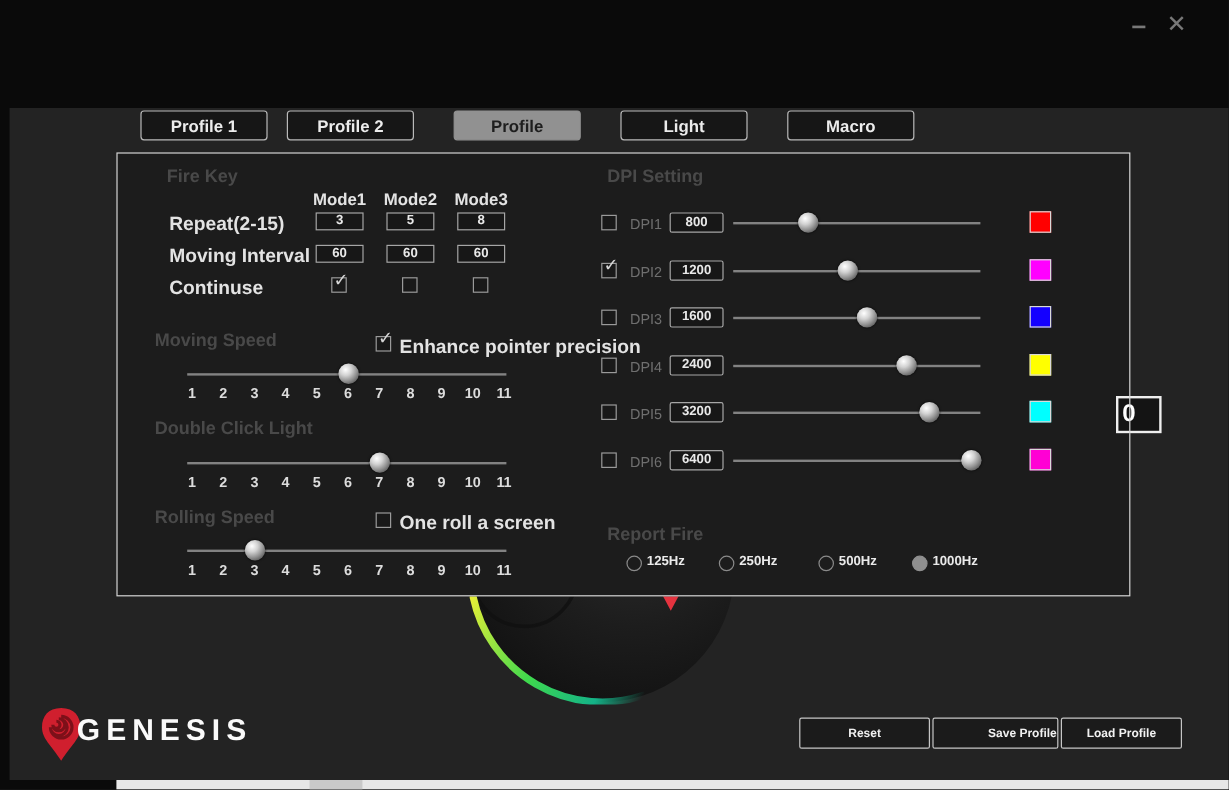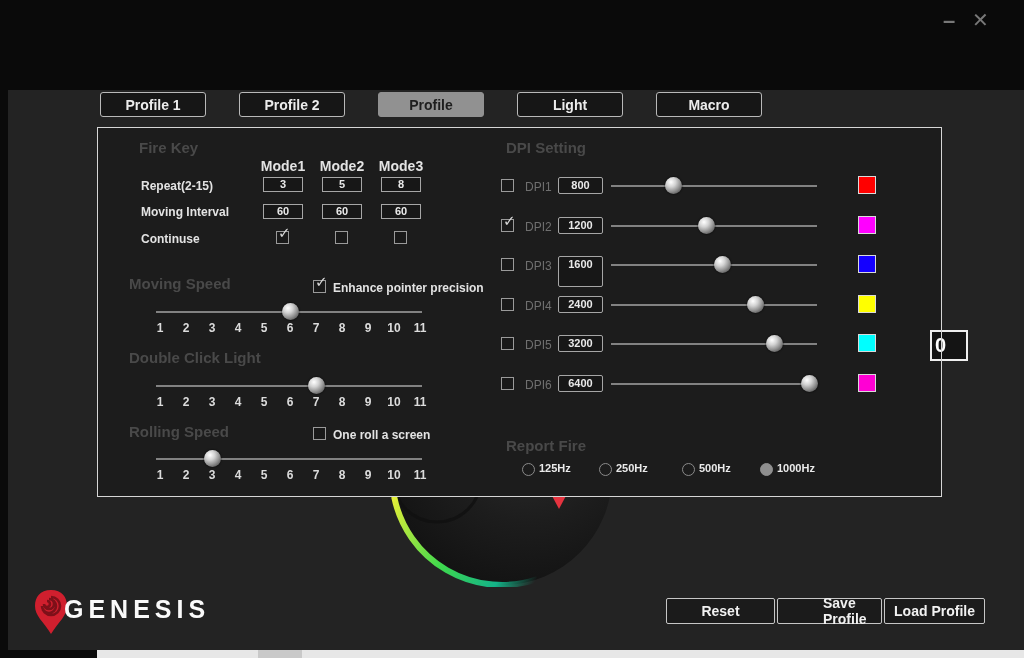--- a/index.html
+++ b/index.html
@@ -15,39 +15,39 @@
   .win-ctl{color:#787878;font-weight:700;cursor:default;}
   
   .tab{position:absolute;top:92px;height:25px;width:106px;box-sizing:border-box;
        background:#161616;border:1px solid #b9b9b9;border-radius:3px;color:#ececec;
        font-size:14px;font-weight:600;display:flex;align-items:center;justify-content:center;}
   .tab.sel{background:#919191;border-color:#919191;color:#1e1e1e;}
   
   .panel{left:97px;top:127px;width:845px;height:370px;background:#1c1c1c;
          border:1px solid #d6d6d6;box-sizing:border-box;z-index:2;}
   .sec-title{position:absolute;color:#494949;font-size:15px;font-weight:700;}
-  .lbl{position:absolute;color:#e3e3e3;font-size:12px;font-weight:700;}
+  .lbl{position:absolute;color:#e3e3e3;font-size:16px;font-weight:700;}
   .chk{position:absolute;width:13px;height:13px;box-sizing:border-box;
        border:1px solid #9a9a9a;background:#191919;}
   .chk .mark{position:absolute;left:1px;top:-8px;color:#d6d6d6;font-size:15px;font-weight:700;}
   .vbox{position:absolute;box-sizing:border-box;border:1px solid #a6a6a6;background:#171717;
         color:#e9e9e9;font-size:11px;font-weight:700;text-align:center;}
   .track{position:absolute;height:2px;background:#828282;}
   .knob{position:absolute;width:17px;height:17px;border-radius:50%;
         background:radial-gradient(circle at 35% 30%,#ffffff,#d2d2d2 30%,#939393 58%,#515151 85%,#707070 100%);
         box-shadow:0 0 2px #000;}
   .scale-num{position:absolute;width:22px;text-align:center;color:#dcdcdc;font-size:12px;font-weight:700;}
   .dpi-lbl{position:absolute;color:#6f6f6f;font-size:12px;font-weight:400;}
   .swatch{position:absolute;width:18px;height:18px;box-sizing:border-box;border:1px solid #d9d9d9;}
   .radio{position:absolute;width:13px;height:13px;border-radius:50%;box-sizing:border-box;border:1px solid #8a8a8a;background:transparent;}
   .radio.sel{background:#8f8f8f;border-color:#8f8f8f;}
   .rr-lbl{position:absolute;color:#eaeaea;font-size:11px;font-weight:700;}
   
   .btn{position:absolute;top:598px;height:26px;box-sizing:border-box;background:#1b1b1b;
-       border:1px solid #c6c6c6;border-radius:2px;color:#f1f1f1;font-size:14px;font-weight:600;
+       border:1px solid #c6c6c6;border-radius:2px;color:#f1f1f1;font-size:10px;font-weight:600;
        display:flex;align-items:center;justify-content:center;}
   .brand{left:64px;top:595px;color:#fafafa;font-size:25px;font-weight:800;letter-spacing:5px;}
   
   .dpi-indicator{left:930px;top:330px;width:38px;height:31px;box-sizing:border-box;
                  border:2px solid #efefef;background:#141414;overflow:hidden;z-index:3;
                  color:#ffffff;font-size:20px;font-weight:700;line-height:27px;}
   .dpi-indicator span{display:inline-block;margin-left:-11px;letter-spacing:3px;}
   .panel-edge-line{left:941px;top:330px;width:1px;height:31px;background:#d6d6d6;z-index:4;}
   .bottom-strip{left:97px;top:650px;width:927px;height:8px;background:#e7e7e7;z-index:1;}
   .strip-notch{left:258px;top:650px;width:44px;height:8px;background:#c9c9c9;z-index:2;}
@@ -74,21 +74,21 @@
       <stop offset="100%" stop-color="#14b388" stop-opacity="0"></stop>
     </linearGradient>
   </defs>
   <circle cx="117" cy="13" r="110" fill="url(#mouseBody)"></circle>
   <circle cx="52" cy="16" r="44" fill="none" stroke="#101010" stroke-width="3" opacity="0.8"></circle>
   <path d="M 9.4 35.9 A 110 110 0 0 0 151 117.6" fill="none" stroke="url(#ledArc)" stroke-width="6" stroke-linecap="round"></path>
   <polygon points="165,30 183,30 174,47" fill="#e5333f"></polygon>
 </svg>
 
 <div id="tabs">
-    <div class="tab" style="left: 100px;">Profile 1</div>
+    <div class="tab" style="left: 117px;">Profile 1</div>
     <div class="tab" style="left: 239px;">Profile 2</div>
     <div class="tab sel" style="left: 378px;">Profile</div>
     <div class="tab" style="left: 517px;">Light</div>
     <div class="tab" style="left: 656px;">Macro</div>
   </div>
 
 <div class="abs panel">
 
   <div class="sec-title" style="left:41px;top:11px;">Fire Key</div>
   <div class="lbl" style="left:43px;top:51px;">Repeat(2-15)</div>
@@ -184,21 +184,21 @@
         </div>
         <div class="dpi-lbl" style="left: 27px; top: 12px;">DPI2</div>
         <div class="vbox" style="left: 60px; top: 9px; width: 45px; height: 17px; line-height: 15px; border-radius: 2px;">1200</div>
         <div class="track" style="left: 113px; top: 17px; width: 206px;"></div>
         <div class="knob" style="left: 199.76px; top: 9px;"></div>
         <div class="swatch" style="left: 360px; top: 8px; background: rgb(255, 0, 255);"></div>
       </div>
       <div class="abs" style="left: 0px; top: 119px; width: 390px; height: 36px;">
         <div class="chk" style="left: 3px; top: 11px;"></div>
         <div class="dpi-lbl" style="left: 27px; top: 12px;">DPI3</div>
-        <div class="vbox" style="left: 60px; top: 9px; width: 45px; height: 31px; line-height: 15px; border-radius: 2px;">1600</div>
+        <div class="vbox" style="left: 60px; top: 9px; width: 45px; height: 17px; line-height: 15px; border-radius: 2px;">1600</div>
         <div class="track" style="left: 113px; top: 17px; width: 206px;"></div>
         <div class="knob" style="left: 216.24px; top: 9px;"></div>
         <div class="swatch" style="left: 360px; top: 8px; background: rgb(20, 0, 255);"></div>
       </div>
       <div class="abs" style="left: 0px; top: 159px; width: 390px; height: 36px;">
         <div class="chk" style="left: 3px; top: 11px;"></div>
         <div class="dpi-lbl" style="left: 27px; top: 12px;">DPI4</div>
         <div class="vbox" style="left: 60px; top: 9px; width: 45px; height: 17px; line-height: 15px; border-radius: 2px;">2400</div>
         <div class="track" style="left: 113px; top: 17px; width: 206px;"></div>
         <div class="knob" style="left: 249.2px; top: 9px;"></div>

